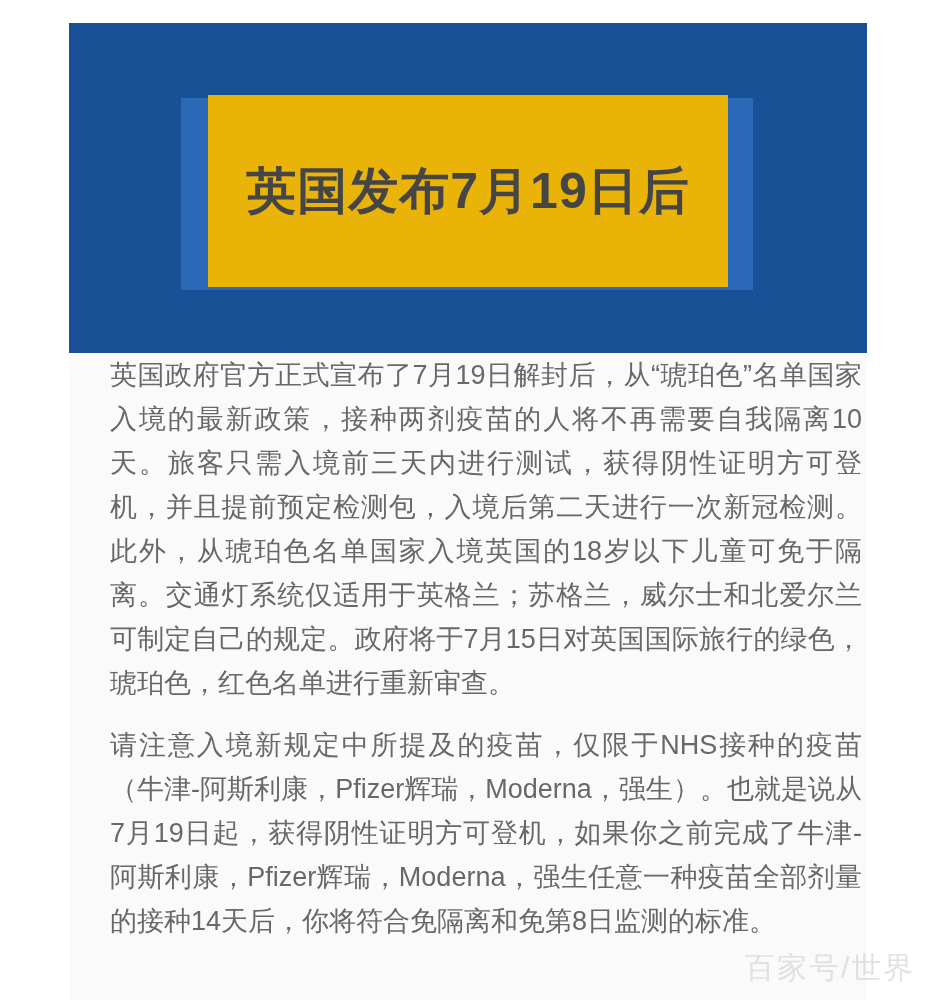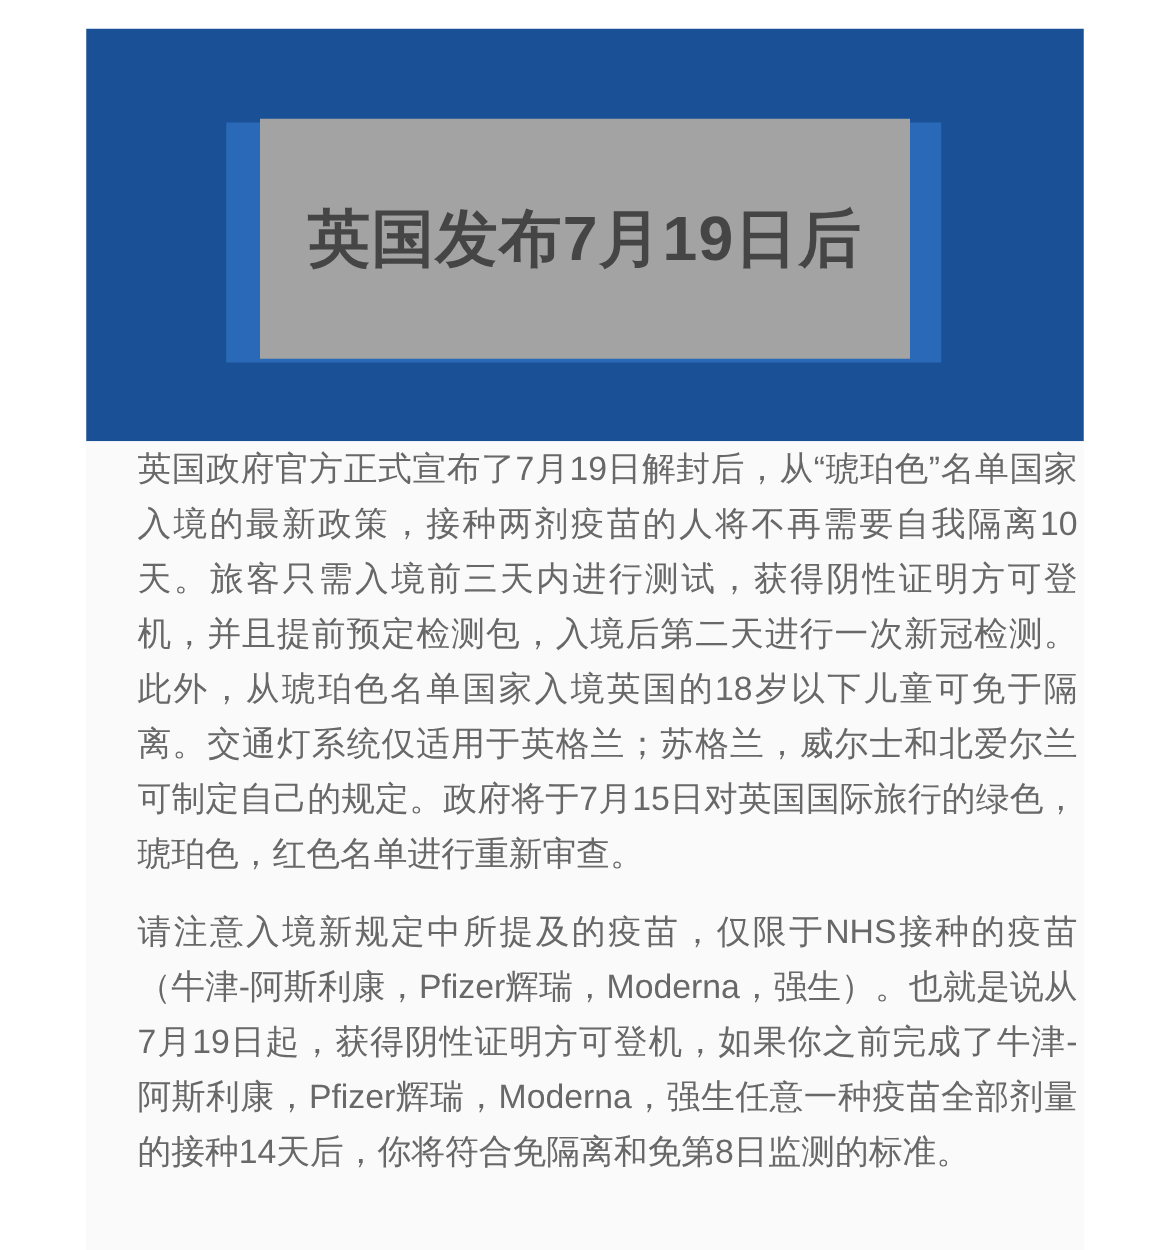--- a/index.html
+++ b/index.html
@@ -28,21 +28,21 @@
     width: 572px;
     height: 192px;
     background: #2a69b7;
   }
   .title-card {
     position: absolute;
     left: 139px;
     top: 72px;
     width: 520px;
     height: 192px;
-    background: #a3a3a3;
+    background: #eab308;
     display: flex;
     flex-direction: column;
     align-items: center;
     justify-content: center;
   }
   .title-line {
     font-size: 50px;
     line-height: 62px;
     font-weight: bold;
     color: #454545;
@@ -91,14 +91,15 @@
     <div class="title-card">
       <div class="title-line">英国发布7月19日后</div>
     </div>
   </div>
 
   <div class="body-column">
     <p class="para-1">英国政府官方正式宣布了7月19日解封后，从“琥珀色”名单国家入境的最新政策，接种两剂疫苗的人将不再需要自我隔离10天。旅客只需入境前三天内进行测试，获得阴性证明方可登机，并且提前预定检测包，入境后第二天进行一次新冠检测。此外，从琥珀色名单国家入境英国的18岁以下儿童可免于隔离。交通灯系统仅适用于英格兰；苏格兰，威尔士和北爱尔兰可制定自己的规定。政府将于7月15日对英国国际旅行的绿色，琥珀色，红色名单进行重新审查。</p>
     <p class="para-2">请注意入境新规定中所提及的疫苗，仅限于NHS接种的疫苗（牛津-阿斯利康，Pfizer辉瑞，Moderna，强生）。也就是说从7月19日起，获得阴性证明方可登机，如果你之前完成了牛津-阿斯利康，Pfizer辉瑞，Moderna，强生任意一种疫苗全部剂量的接种14天后，你将符合免隔离和免第8日监测的标准。</p>
   </div>
 
+  <div class="watermark">百家号/世界</div>
 
 </div>
 
 </body></html>

